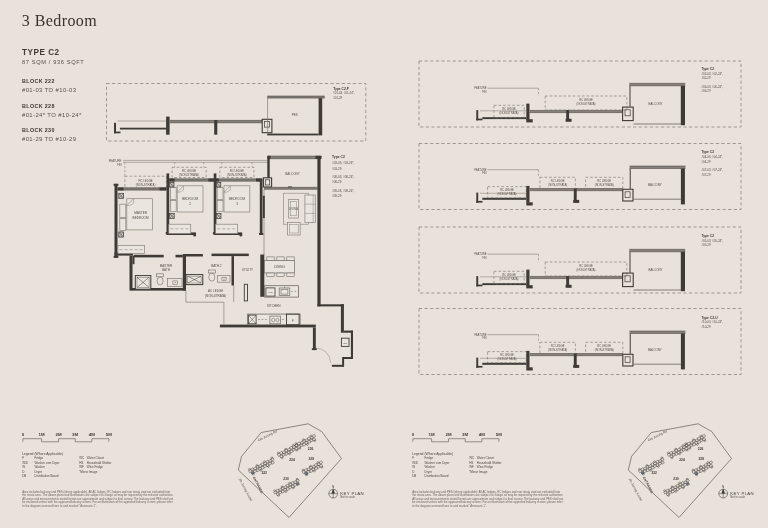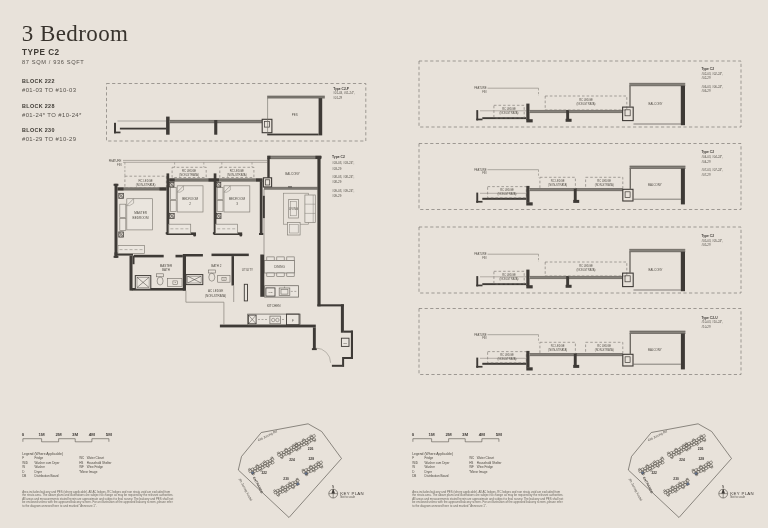--- a/index.html
+++ b/index.html
@@ -6,21 +6,21 @@
   body{width:768px;height:528px;background:#e8e2da;font-family:"Liberation Sans",sans-serif;overflow:hidden;}
   .abs{position:absolute;}
   #page{position:relative;width:768px;height:528px;background:#e8e2da;}
   .b{font-weight:bold;}
   svg text{font-family:"Liberation Sans",sans-serif;}
 </style>
 </head>
 <body>
 <div id="page">
 
-<div class="abs" style="left:21.8px;top:21px;font-family:'Liberation Serif',serif;font-size:23px;letter-spacing:0.42px;color:#38332d;text-align:center;">3 Bedroom</div>
+<div class="abs" style="left:21.8px;top:12px;font-family:'Liberation Serif',serif;font-size:16px;letter-spacing:0.42px;color:#38332d;text-align:center;">3 Bedroom</div>
 
 <div class="abs b" style="left:22px;top:48.2px;font-size:8.2px;letter-spacing:0.5px;color:#3e3a34;">TYPE C2</div>
 
 <div class="abs" style="left:22px;top:58.5px;font-size:5.7px;letter-spacing:0.62px;color:#55504a;">87 SQM / 936 SQFT</div>
 
 <div class="abs b" style="left:22px;top:78.4px;font-size:5.4px;letter-spacing:0.35px;color:#3e3a34;">BLOCK 222</div>
 
 <div class="abs" style="left:22px;top:87px;font-size:5.9px;letter-spacing:0.4px;color:#55504a;">#01-03 TO #10-03</div>
 
 <div class="abs b" style="left:22px;top:102.9px;font-size:5.4px;letter-spacing:0.35px;color:#3e3a34;">BLOCK 228</div>

